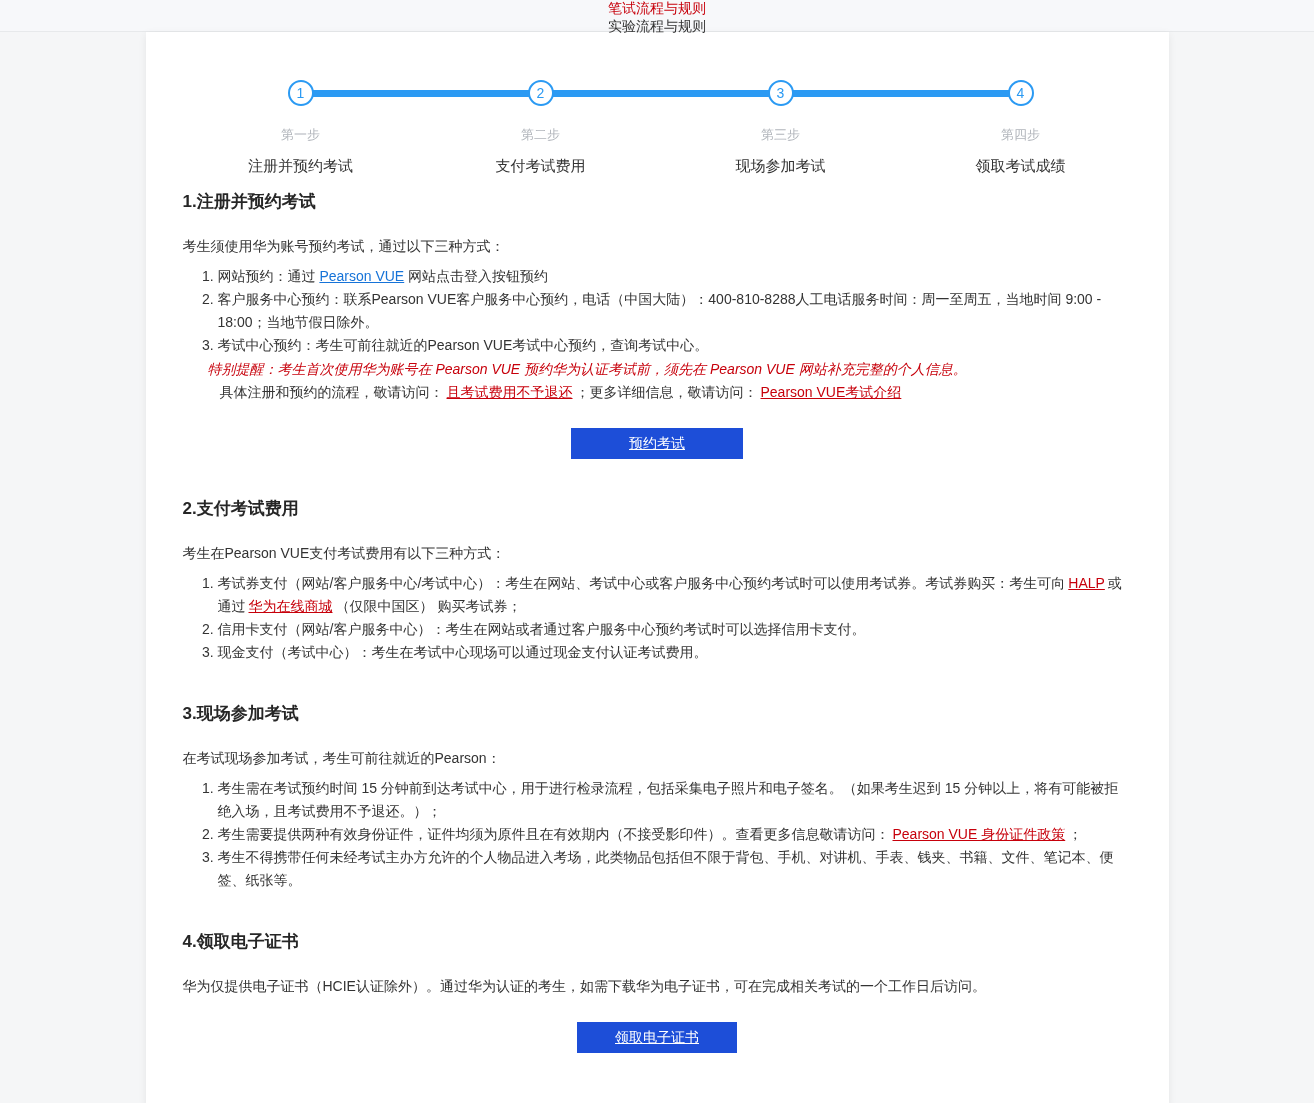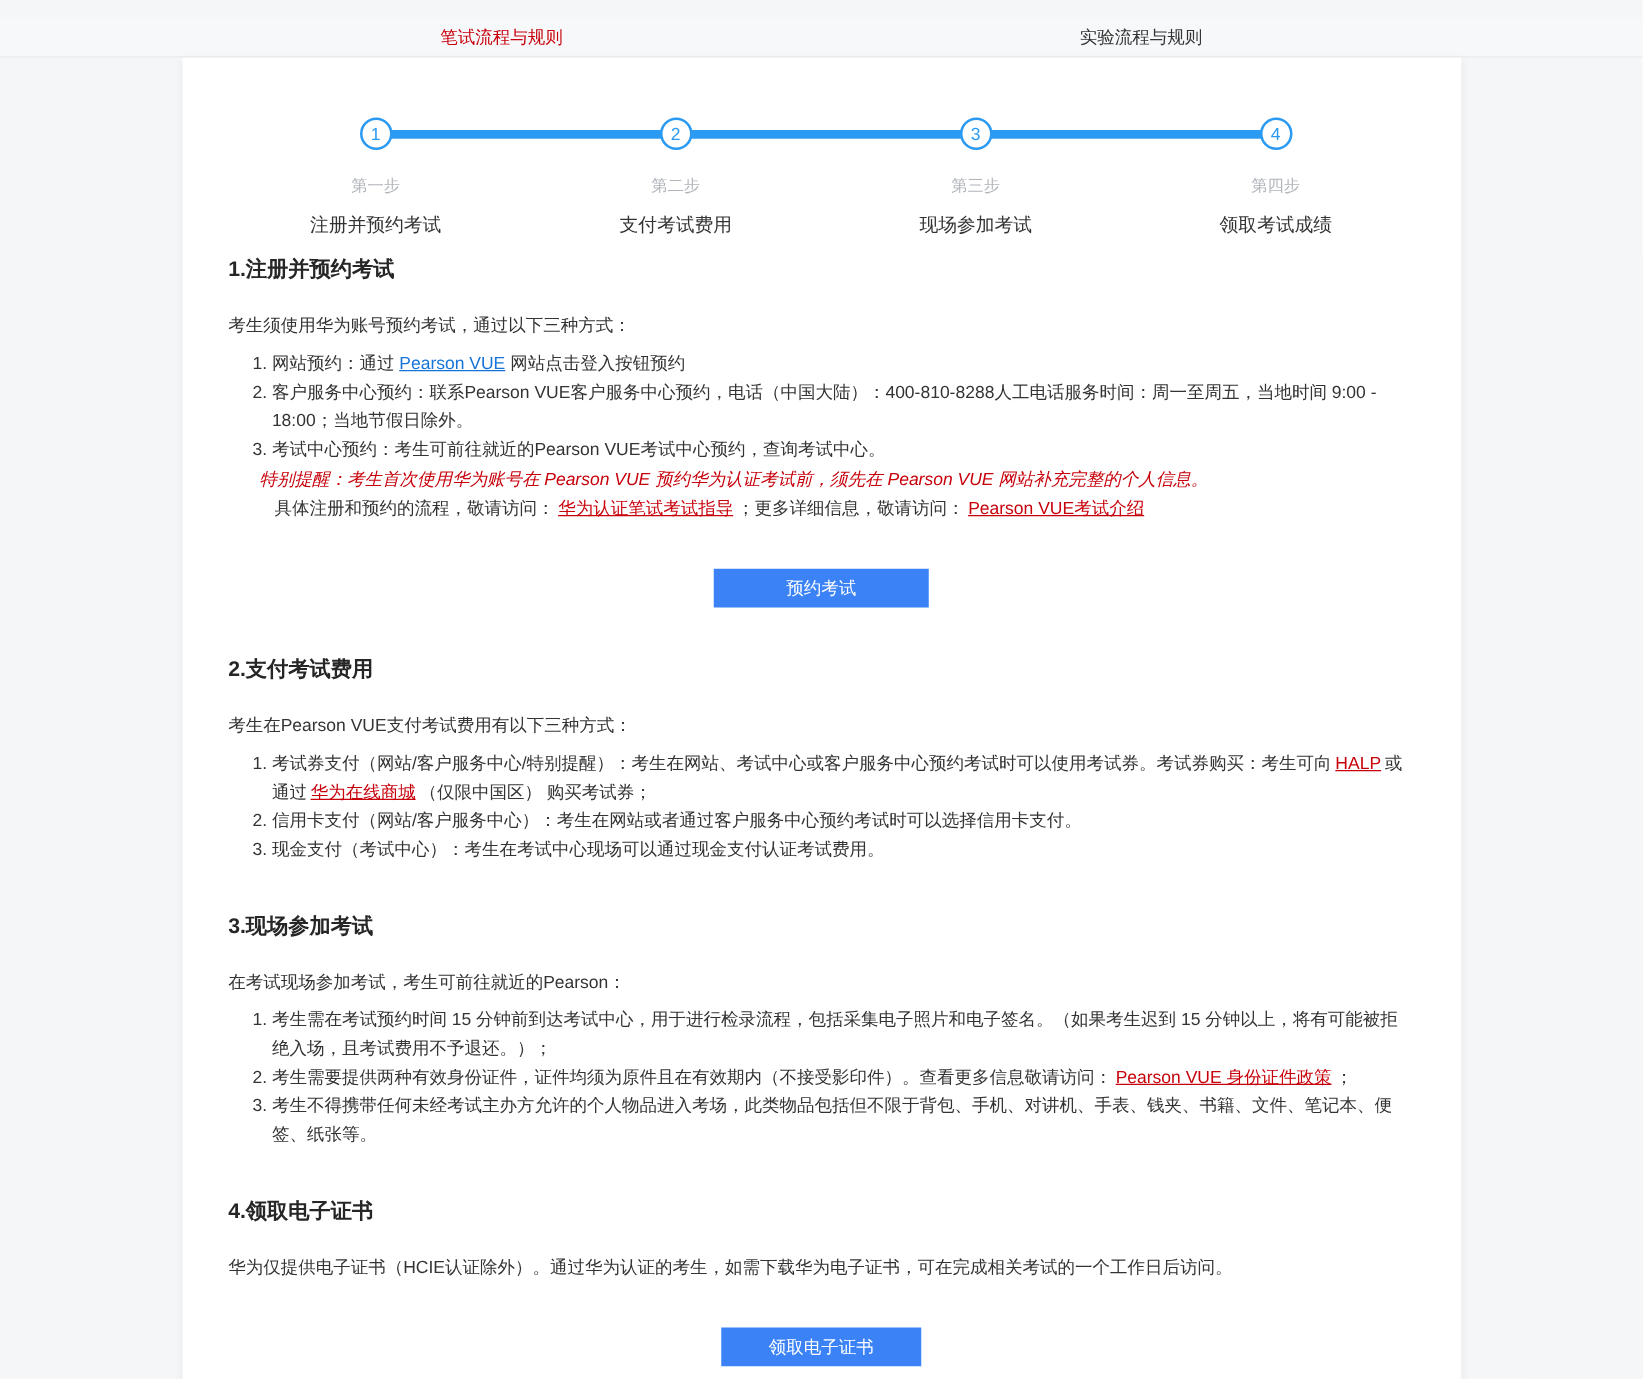--- a/index.html
+++ b/index.html
@@ -5,21 +5,21 @@
   * { box-sizing: border-box; }
   html, body { margin: 0; padding: 0; }
   body {
     width: 1314px; height: 1103px; overflow: hidden;
     background: #f5f6f7;
     font-family: "Liberation Sans", sans-serif;
     color: #333;
   }
   
   .topbar { height: 32px; background: #f7f8fa; border-bottom: 1px solid #e7e9eb; }
-  .topbar-inner { width: 1023px; margin: 14px auto; display: flex; height: 31px; }
+  .topbar-inner { width: 1023px; margin: 0 auto; display: flex; height: 31px; flex-direction: column; }
   .tab { flex: 1; display: flex; align-items: center; justify-content: center;
          font-size: 14px; color: #333; cursor: pointer; }
   .tab.active { color: #c7000b; }
 
   
   .card { width: 1023px; min-height: 1064px; margin: 0 auto; background: #ffffff;
           box-shadow: 0 2px 8px rgba(0,0,0,0.07); padding-bottom: 54px; }
 
   
   .stepper { position: relative; margin-left: 35px; width: 960px; padding-top: 48px; }
@@ -37,23 +37,23 @@
   .content { padding: 0 37px; font-size: 14px; }
   .sec h2 { font-size: 17px; font-weight: bold; color: #262626; margin: 38px 0 22px; }
   .sec.first h2 { margin-top: 14px; }
   .intro { margin: 0 0 7px 0; line-height: 23px; }
   ol { margin: 0; padding-left: 35px; }
   li { line-height: 23px; }
   .blink { color: #1673d8; text-decoration: underline; cursor: pointer; }
   .rlink { color: #c7000b; text-decoration: underline; cursor: pointer; margin: 0 3px; }
   .reminder { color: #c7000b; margin: 1px 0 0 25px; line-height: 23px; font-style: italic; }
   .guide { margin: 0 0 0 37px; line-height: 23px; }
-  .btn { display: block; margin: 37px auto 0; height: 31px; border: none;
-         background: #3b82f6; color: #ffffff; font-size: 14px;
-         font-family: "Liberation Sans", sans-serif; cursor: pointer; }
+  .btn { display: block; margin: 24px auto 0; height: 31px; border: none;
+         background: #1d4ed8; color: #ffffff; font-size: 14px;
+         font-family: "Liberation Sans", sans-serif; cursor: pointer; text-decoration: underline; }
   .btn-book { width: 172px; }
   .btn-cert { width: 160px; }
 </style>
 </head>
 <body>
 
 <div class="topbar">
   <div class="topbar-inner">
     <div class="tab active">笔试流程与规则</div>
     <div class="tab">实验流程与规则</div>
@@ -93,30 +93,30 @@
     <div class="sec first">
       <h2>1.注册并预约考试</h2>
       <p class="intro">考生须使用华为账号预约考试，通过以下三种方式：</p>
       <ol>
         <li><span>网站预约：通过 </span><a class="blink">Pearson VUE</a><span> 网站点击登入按钮预约</span></li>
         <li>客户服务中心预约：联系Pearson VUE客户服务中心预约，电话（中国大陆）：400-810-8288人工电话服务时间：周一至周五，当地时间 9:00 - 18:00；当地节假日除外。</li>
         <li>考试中心预约：考生可前往就近的Pearson VUE考试中心预约，查询考试中心。</li>
       </ol>
       <div class="reminder">特别提醒：考生首次使用华为账号在 Pearson VUE 预约华为认证考试前，须先在 Pearson VUE 网站补充完整的个人信息。</div>
       <div class="guide">
-        <span>具体注册和预约的流程，敬请访问：</span><a class="rlink">华为认证笔试考试指导</a><span>；更多详细信息，敬请访问：</span><a class="rlink">Pearson VUE考试介绍</a>
+        <span>具体注册和预约的流程，敬请访问：</span><a class="rlink">且考试费用不予退还</a><span>；更多详细信息，敬请访问：</span><a class="rlink">Pearson VUE考试介绍</a>
       </div>
       <button class="btn btn-book">预约考试</button>
     </div>
 
     <div class="sec">
       <h2>2.支付考试费用</h2>
       <p class="intro">考生在Pearson VUE支付考试费用有以下三种方式：</p>
       <ol>
-        <li><span>考试券支付（网站/客户服务中心/特别提醒）：考生在网站、考试中心或客户服务中心预约考试时可以使用考试券。考试券购买：考生可向</span><a class="rlink">HALP</a><span>或通过</span><a class="rlink">华为在线商城</a><span>（仅限中国区） 购买考试券；</span></li>
+        <li><span>考试券支付（网站/客户服务中心/考试中心）：考生在网站、考试中心或客户服务中心预约考试时可以使用考试券。考试券购买：考生可向</span><a class="rlink">HALP</a><span>或通过</span><a class="rlink">华为在线商城</a><span>（仅限中国区） 购买考试券；</span></li>
         <li>信用卡支付（网站/客户服务中心）：考生在网站或者通过客户服务中心预约考试时可以选择信用卡支付。</li>
         <li>现金支付（考试中心）：考生在考试中心现场可以通过现金支付认证考试费用。</li>
       </ol>
     </div>
 
     <div class="sec">
       <h2>3.现场参加考试</h2>
       <p class="intro">在考试现场参加考试，考生可前往就近的Pearson：</p>
       <ol>
         <li>考生需在考试预约时间 15 分钟前到达考试中心，用于进行检录流程，包括采集电子照片和电子签名。（如果考生迟到 15 分钟以上，将有可能被拒绝入场，且考试费用不予退还。）；</li>

